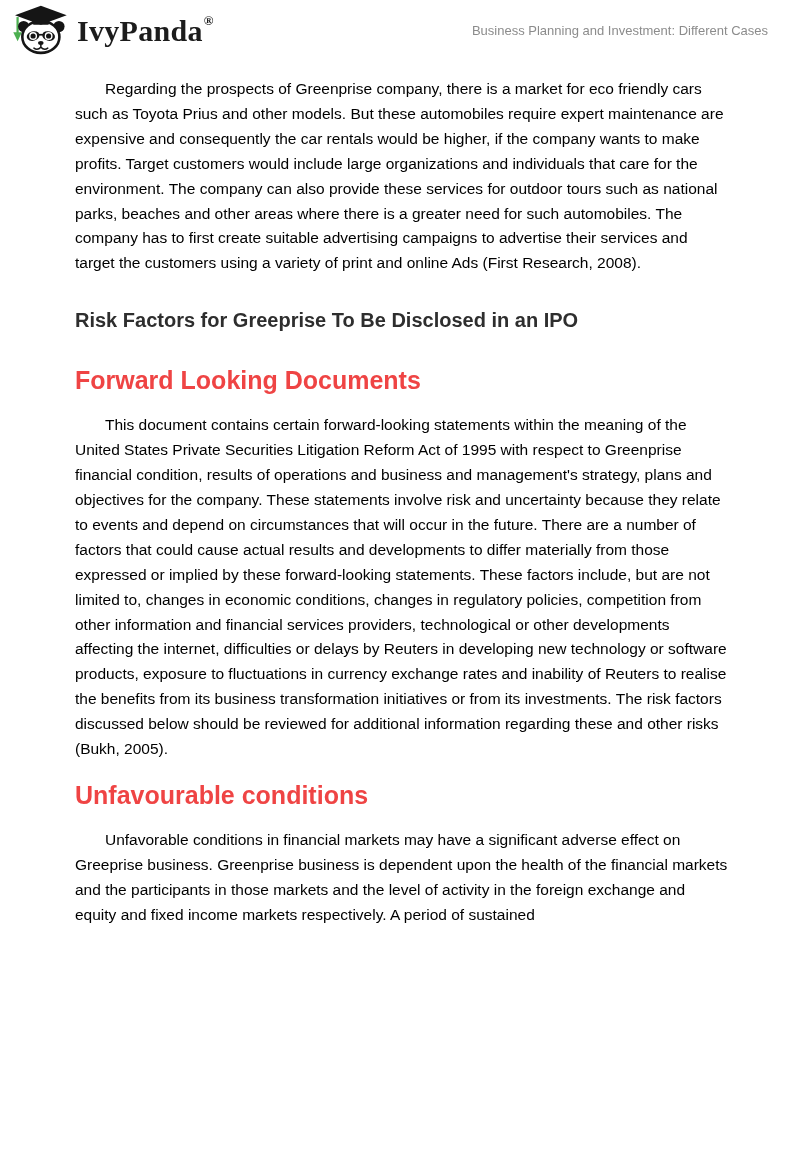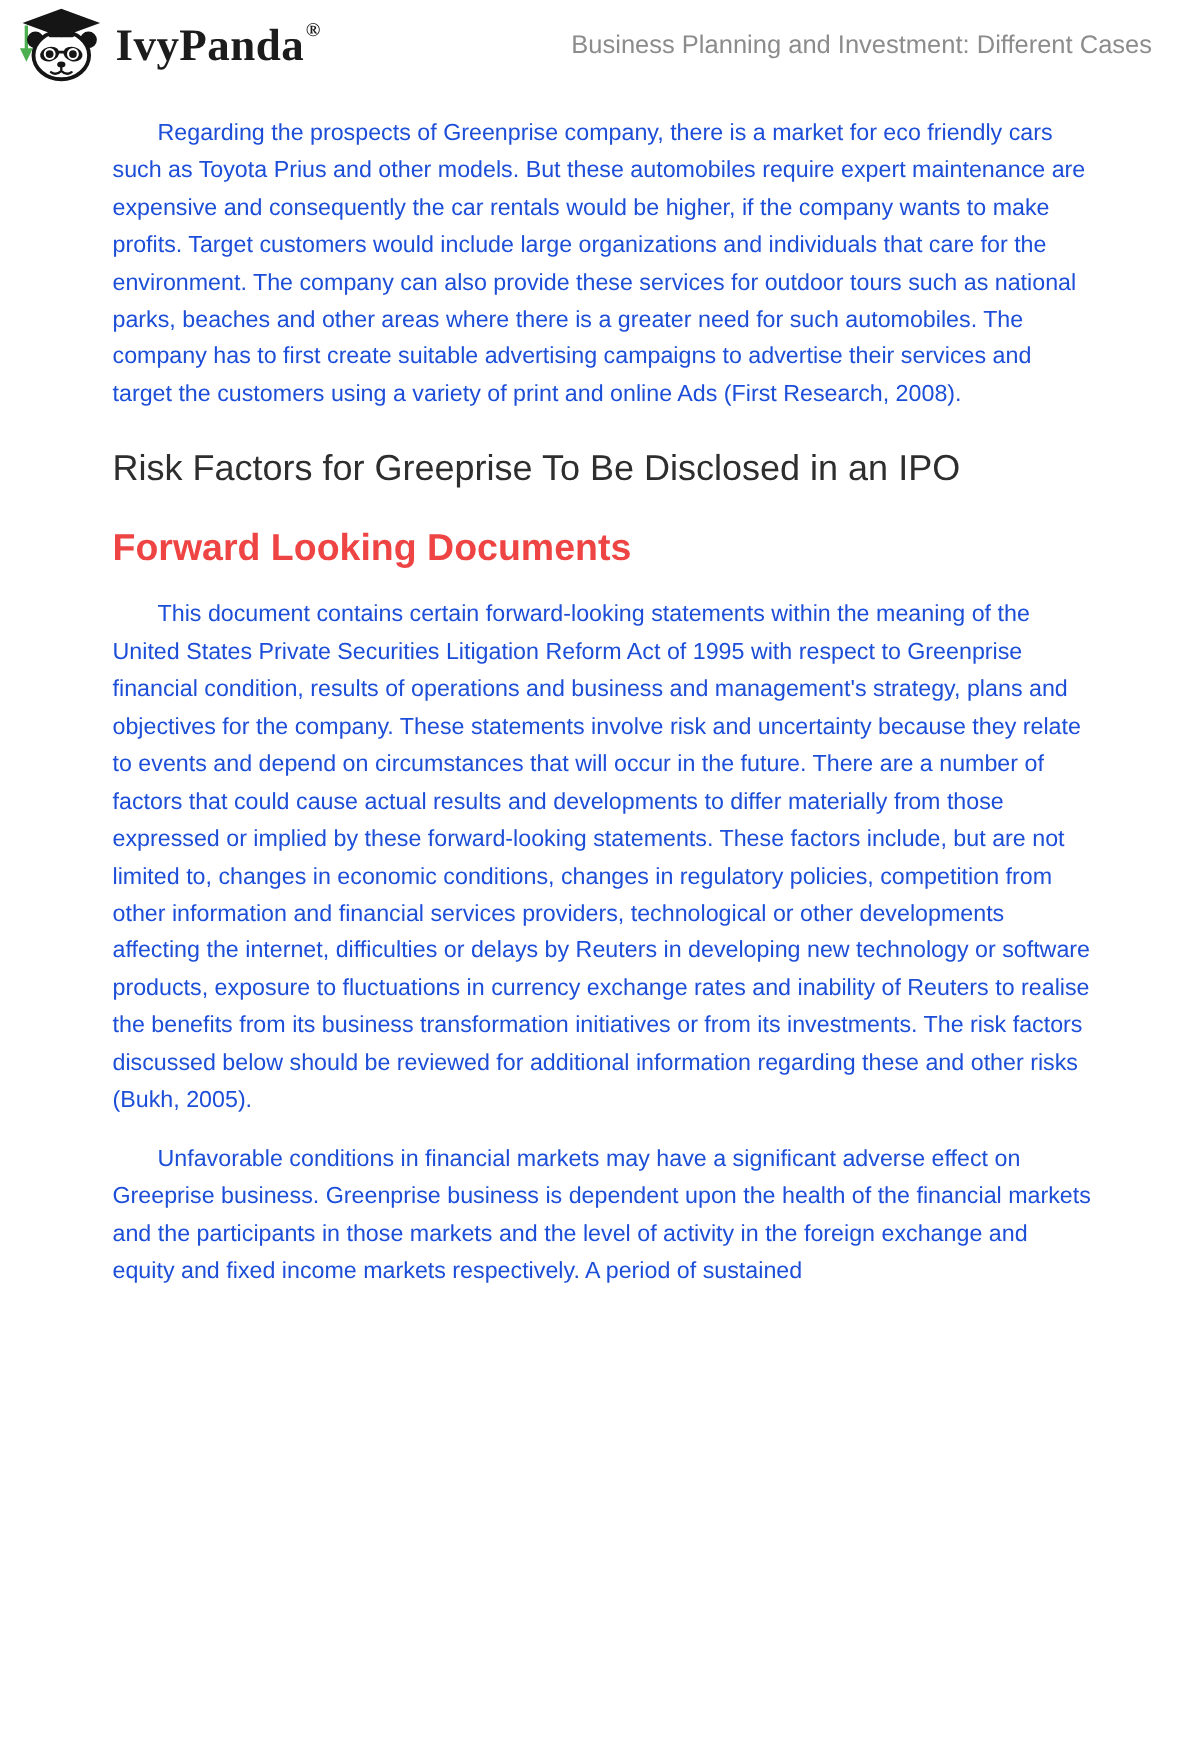--- a/index.html
+++ b/index.html
@@ -30,33 +30,33 @@
     font-size: 30px;
     color: #1c1c1c;
     letter-spacing: 0.3px;
   }
   .brand-name sup {
     font-size: 13px;
     font-weight: 700;
     vertical-align: 16px;
     margin-left: 1px;
   }
-  .doc-title { font-size: 17px; color: #8c8c8c; }
+  .doc-title { font-size: 13px; color: #8c8c8c; }
   .content { padding: 20px 70px 0 75px; }
   .content p {
     margin: 0 0 14px;
     text-indent: 30px;
     font-size: 15.5px;
     line-height: 24.9px;
-    color: #1d4ed8;
+    color: #000000;
   }
   .content h1 {
-    font-size: 24px;
-    line-height: 38px;
-    font-weight: 400;
+    font-size: 20px;
+    line-height: 53px;
+    font-weight: 700;
     color: #2e2e2e;
     margin: 18px 0 8px;
   }
   .content h2 {
     font-size: 25px;
     line-height: 34px;
     font-weight: 700;
     color: #ef4444;
     margin: 16px 0 16px;
   }
@@ -108,18 +108,19 @@
   <main class="content">
     <p>Regarding the prospects of Greenprise company, there is a market for eco friendly cars such as Toyota Prius and other models. But these automobiles require expert maintenance are expensive and consequently the car rentals would be higher, if the company wants to make profits. Target customers would include large organizations and individuals that care for the environment. The company can also provide these services for outdoor tours such as national parks, beaches and other areas where there is a greater need for such automobiles. The company has to first create suitable advertising campaigns to advertise their services and target the customers using a variety of print and online Ads (First Research, 2008).</p>
 
     <h1>Risk Factors for Greeprise To Be Disclosed in an IPO</h1>
 
 
     <h2>Forward Looking Documents</h2>
 
     <p>This document contains certain forward-looking statements within the meaning of the United States Private Securities Litigation Reform Act of 1995 with respect to Greenprise financial condition, results of operations and business and management's strategy, plans and objectives for the company. These statements involve risk and uncertainty because they relate to events and depend on circumstances that will occur in the future. There are a number of factors that could cause actual results and developments to differ materially from those expressed or implied by these forward-looking statements. These factors include, but are not limited to, changes in economic conditions, changes in regulatory policies, competition from other information and financial services providers, technological or other developments affecting the internet, difficulties or delays by Reuters in developing new technology or software products, exposure to fluctuations in currency exchange rates and inability of Reuters to realise the benefits from its business transformation initiatives or from its investments. The risk factors discussed below should be reviewed for additional information regarding these and other risks (Bukh, 2005).</p>
 
+    <h2>Unfavourable conditions</h2>
 
     <p>Unfavorable conditions in financial markets may have a significant adverse effect on Greeprise business. Greenprise business is dependent upon the health of the financial markets and the participants in those markets and the level of activity in the foreign exchange and equity and fixed income markets respectively. A period of sustained</p>
   </main>
 
 
 </div>
 
 </body></html>

